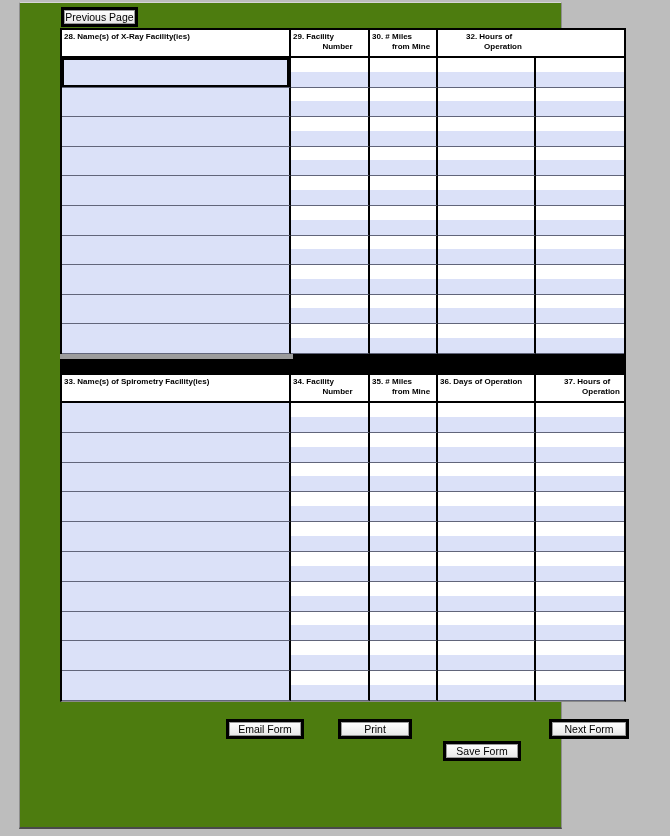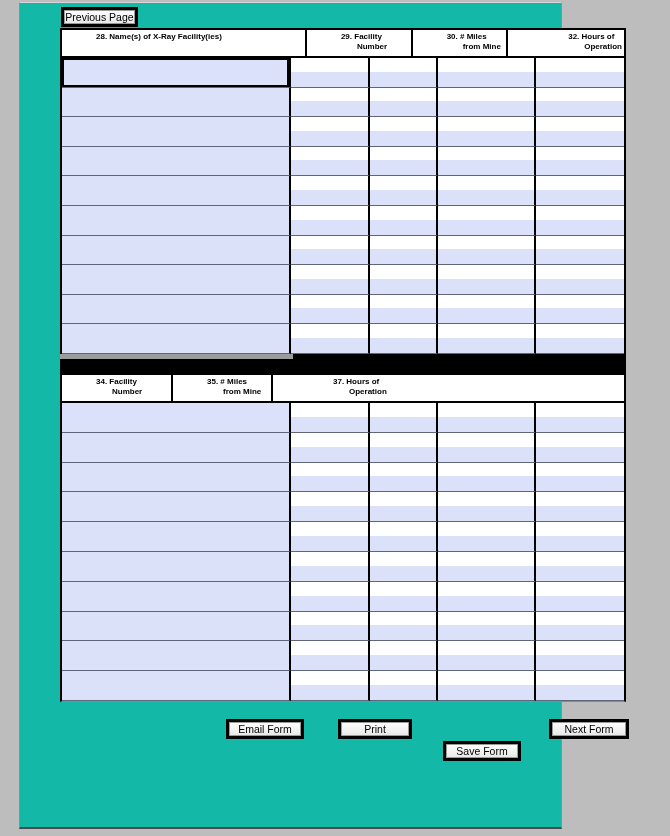--- a/index.html
+++ b/index.html
@@ -1,40 +1,40 @@
 <!DOCTYPE html>
 <html><head>
 <meta charset="utf-8">
 <style>
   html,body{margin:0;padding:0;}
   body{font-family:"Liberation Sans","DejaVu Sans",sans-serif;}
   .viewport{position:relative;width:670px;height:836px;background:#bdbdbd;overflow:hidden;}
-  .page{position:absolute;left:19px;top:2px;width:543px;height:827px;background:#14b8a6;
+  .page{position:absolute;left:19px;top:2px;width:543px;height:827px;background:#4d7c0f;
         border-left:1px solid #8e8e8e;border-right:1px solid #8e8e8e;border-bottom:2px solid #4a4a4a;
         border-top:1px solid #d6d6d6;box-sizing:border-box;}
 
   
   .form-btn{position:absolute;display:flex;align-items:center;justify-content:center;
             border:3px solid #000;background:linear-gradient(#ffffff,#e7e7e7);
             box-shadow:inset 0 0 0 1px #9a9a9a;box-sizing:border-box;
             font-size:10.5px;color:#000;cursor:pointer;padding:0;font-family:inherit;}
   .btn-prev{left:41px;top:4px;width:77px;height:20px;}
   .btn-email{left:206px;top:716px;width:78px;height:20px;text-align:right;}
   .btn-print{left:318px;top:716px;width:74px;height:20px;}
   .btn-save{left:423px;top:738px;width:78px;height:20px;}
   .btn-next{left:529px;top:716px;width:80px;height:20px;}
 
   
   .ftable{position:absolute;left:40px;width:566px;border-left:2px solid #000;border-right:2px solid #000;box-sizing:border-box;}
   #xray-table{top:25px;}
   #spiro-table{top:370px;border-bottom:1px solid #8a8a8a;}
   .thead{display:flex;height:30px;border-top:2px solid #000;border-bottom:2px solid #000;box-sizing:border-box;background:#fff;}
-  .hcell{box-sizing:border-box;padding:2px 2px 0 2px;font-size:8px;font-weight:bold;line-height:10px;color:#000;margin-left:32px;}
+  .hcell{box-sizing:border-box;padding:2px 2px 0 2px;font-size:8px;font-weight:bold;line-height:10px;color:#000;}
   .hl1,.hl2{display:block;white-space:nowrap;}
-  .hl2{padding-left:16px;}
+  .hl2{padding-left:16px;text-align:center;}
   .c0{width:229px;}.c1{width:79px;}.c2{width:68px;}.c3{width:98px;}.c4{width:88px;padding-left:28px;}
   .hcell.c0,.hcell.c1,.hcell.c2,.hcell.c3,
   .cell.c0,.cell.c1,.cell.c2,.cell.c3{border-right:2px solid #000;}
   .trow{display:flex;}
   #xray-table .trow{height:29.6px;}
   #spiro-table .trow{height:29.8px;}
   .cell{box-sizing:border-box;position:relative;border-bottom:1px solid #61657a;}
   .name-cell{background:#dbe1f8;}
   .data-cell{background:#ffffff;}
   .field{box-sizing:border-box;}
@@ -248,27 +248,35 @@
           </div>
         </div>
     </div>
 
     <div class="divider-bar">
       <div class="divider-gray"></div>
     </div>
 
     <div class="ftable" id="spiro-table">
       <div class="thead">
+        <div class="hcell c0">
+          <span class="hl1">33. Name(s) of Spirometry Facility(ies)</span>
+          <span class="hl2"></span>
+        </div>
         <div class="hcell c1">
           <span class="hl1">34. Facility</span>
           <span class="hl2">Number</span>
         </div>
         <div class="hcell c2">
           <span class="hl1">35. # Miles</span>
           <span class="hl2">from Mine</span>
+        </div>
+        <div class="hcell c3">
+          <span class="hl1">36. Days of Operation</span>
+          <span class="hl2"></span>
         </div>
         <div class="hcell c4">
           <span class="hl1">37. Hours of</span>
           <span class="hl2">Operation</span>
         </div>
       </div>
       <div class="tbody">
           <div class="trow">
             <div class="cell c0 name-cell">
               <div class="field full-field"></div>

